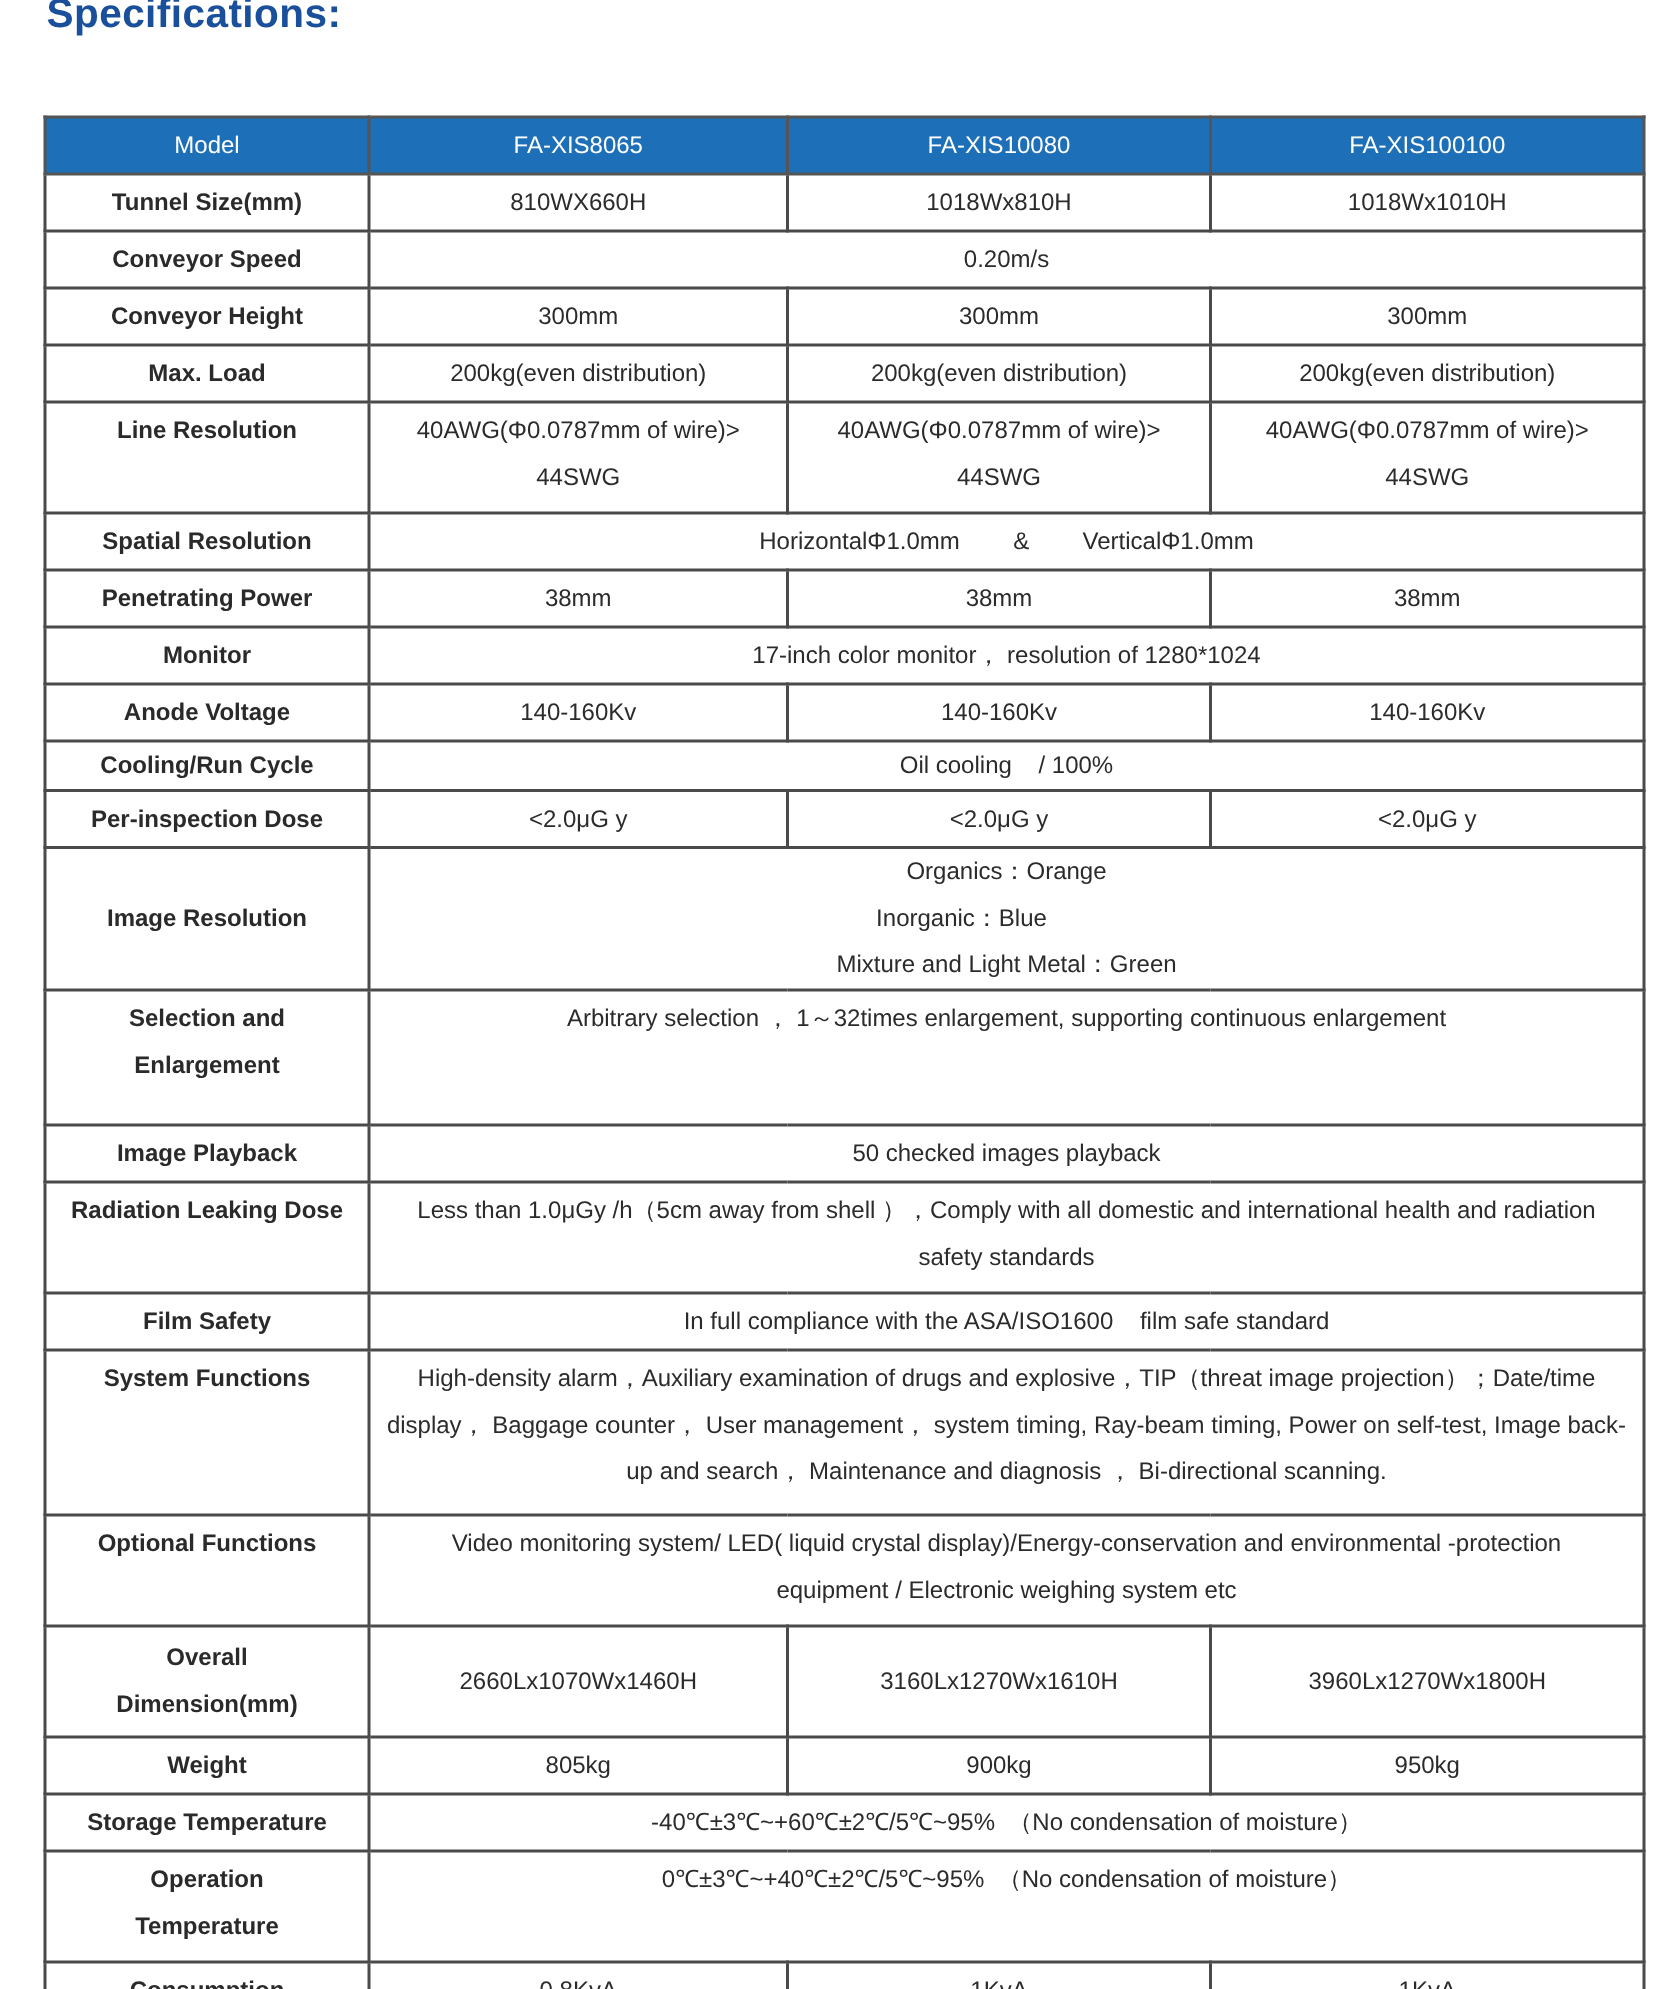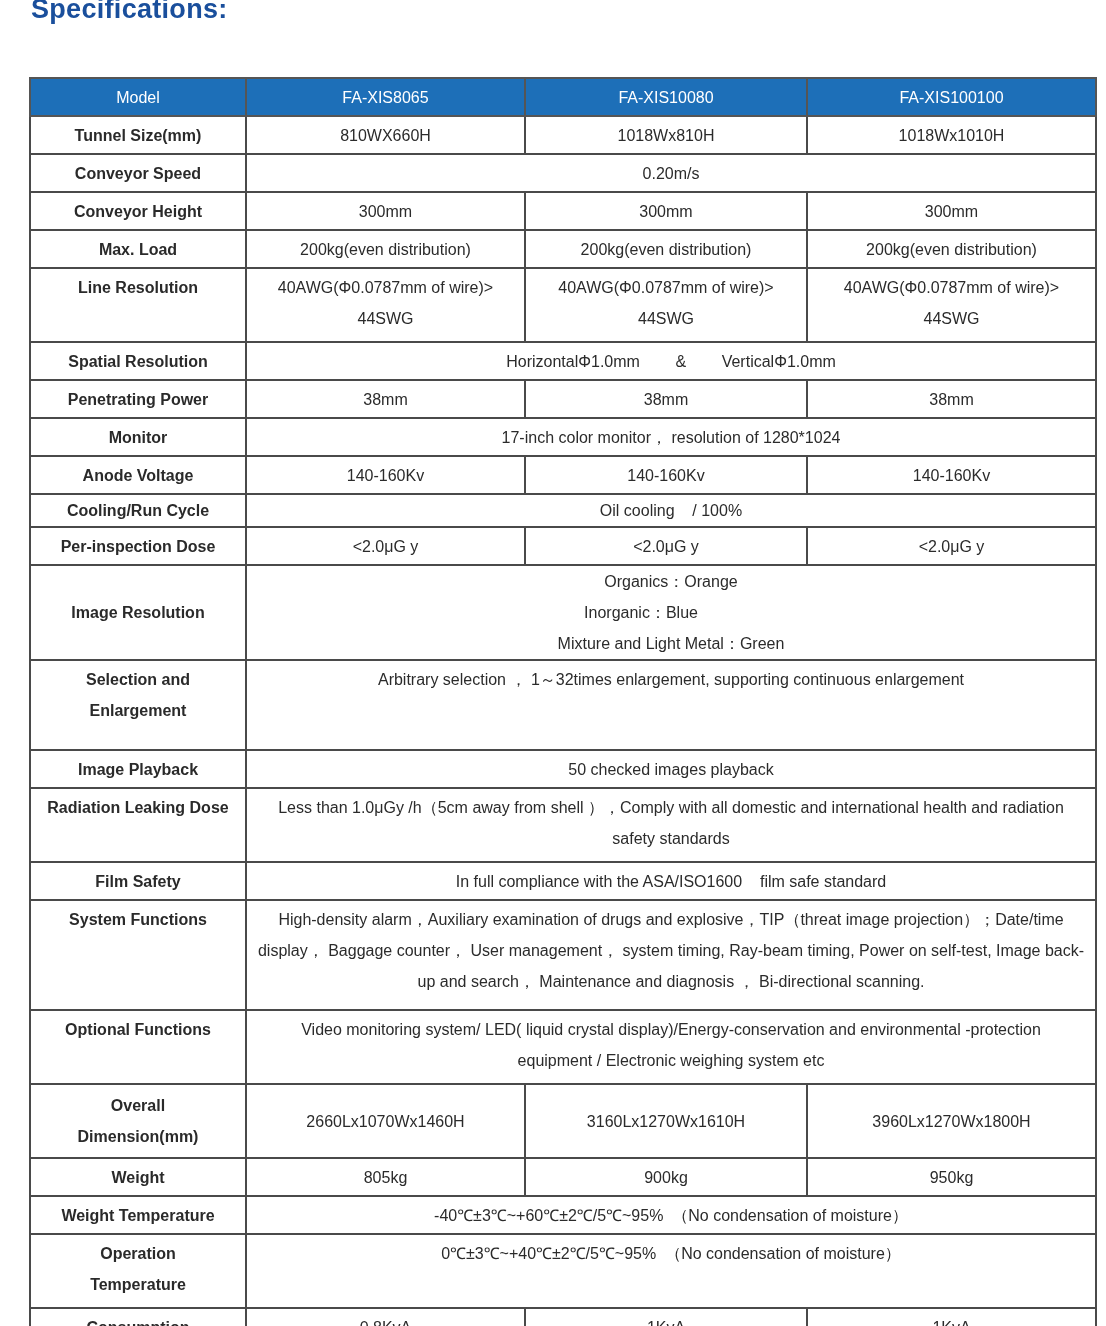--- a/index.html
+++ b/index.html
@@ -157,21 +157,21 @@
   </tr>
 
   <tr style="height:38px">
     <td class="label">Weight</td>
     <td>805kg</td>
     <td>900kg</td>
     <td>950kg</td>
   </tr>
 
   <tr style="height:38px">
-    <td class="label">Weight Temperature</td>
+    <td class="label">Storage Temperature</td>
     <td colspan="3" style="white-space:pre">-40℃±3℃~+60℃±2℃/5℃~95%  （No condensation of moisture）</td>
   </tr>
 
   <tr style="height:74px">
     <td class="label top" style="padding:3px 40px 0">Operation Temperature</td>
     <td colspan="3" class="top" style="white-space:pre">0℃±3℃~+40℃±2℃/5℃~95%  （No condensation of moisture）</td>
   </tr>
 
 
   <tr style="height:38px">

